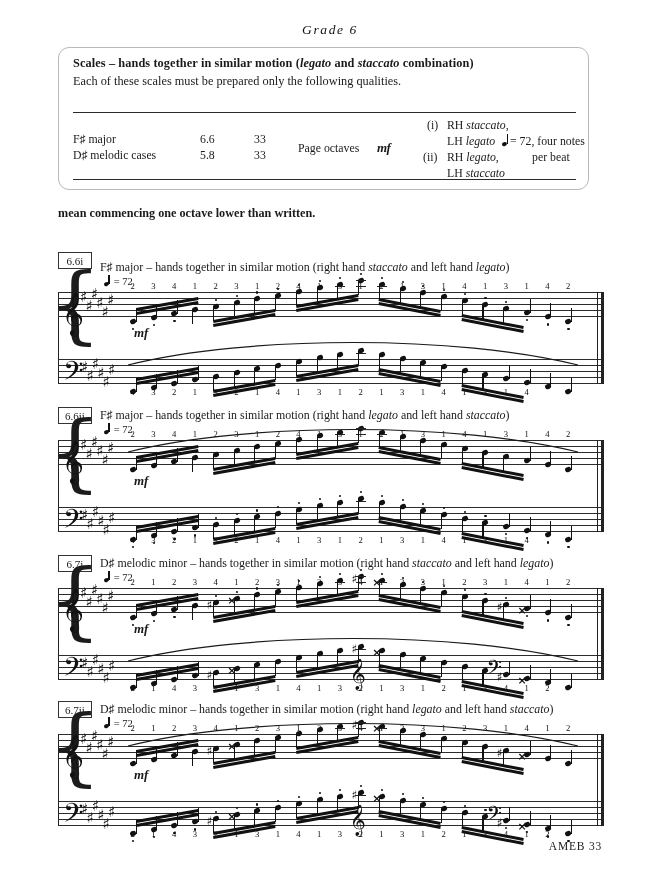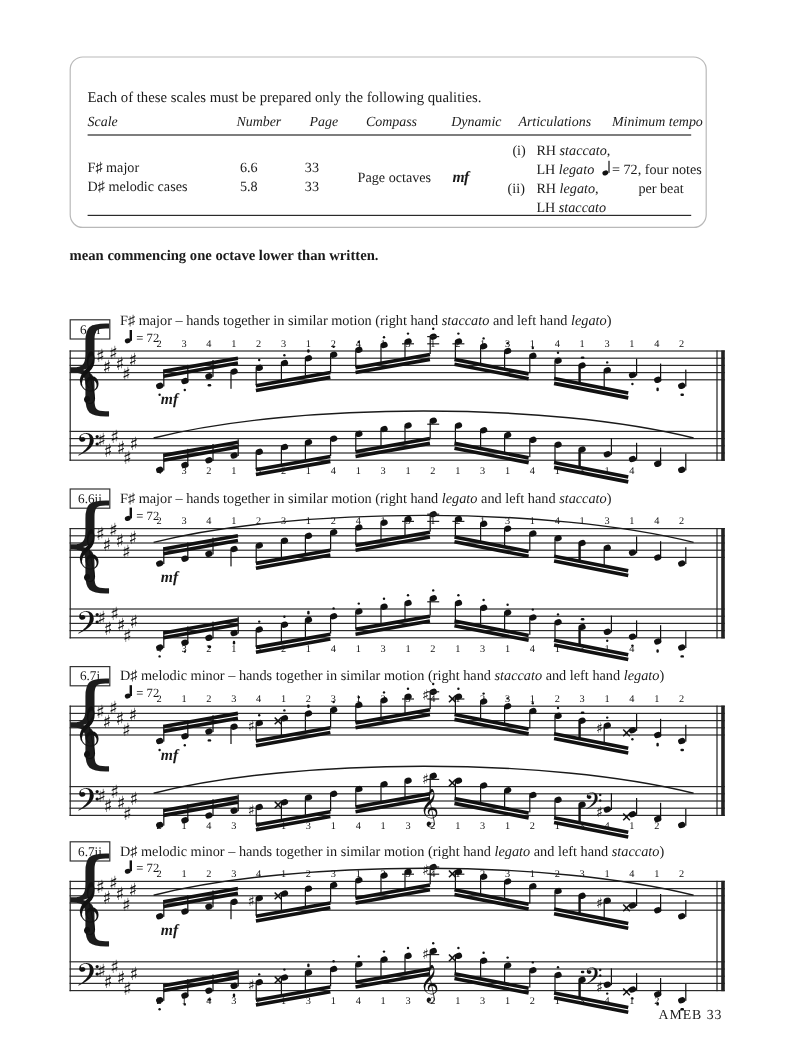--- a/index.html
+++ b/index.html
@@ -82,35 +82,28 @@
   .slur{position:absolute;overflow:visible;}
 
   
   .footer{position:absolute;right:58px;top:840px;font-size:11.5px;letter-spacing:.8px;}
 </style>
 </head>
 <body>
 
 <div class="page">
 
+  <div class="grade-title">Grade 6</div>
 
   <div class="infobox">
+    <div class="ib-title">
+      <span>Scales – hands together in similar motion (</span><i>legato</i><span> and </span><i>staccato</i><span> combination)</span>
+    </div>
     <div class="ib-sub">Each of these scales must be prepared only the following qualities.</div>
 
-    <div class="tbl">
-      <div class="hdr">
-        <span style="left:0px">Scale</span>
-        <span style="left:124px">Number</span>
-        <span style="left:185px">Page</span>
-        <span style="left:232px">Compass</span>
-        <span style="left:303px">Dynamic</span>
-        <span style="left:359px">Articulations</span>
-        <span style="left:437px">Minimum tempo</span>
-      </div>
-    </div>
     <div class="rule top"></div>
     <div class="rule bot"></div>
 
     <div class="cell" style="left:14px;top:84px">F♯ major</div>
     <div class="cell" style="left:141px;top:84px">6.6</div>
     <div class="cell" style="left:195px;top:84px">33</div>
 
     <div class="cell" style="left:14px;top:100px">D♯ melodic cases</div>
     <div class="cell" style="left:141px;top:100px">5.8</div>
     <div class="cell" style="left:195px;top:100px">33</div>
@@ -132,21 +125,21 @@
         <span style="position:absolute;left:4.6px;top:-2px;width:1.2px;height:10px;background:#111"></span>
       </span><span>= 72, four notes</span>
     </div>
     <div class="cell" style="left:473px;top:102px">per beat</div>
   </div>
 
   <div class="lead">
     <div>mean commencing one octave lower than written.</div>
   </div>
 
-  <div class="exno" style="left:58px;top:266px">6.6i</div>
+  <div class="exno" style="left:58px;top:252px">6.6i</div>
   <div class="extitle" style="left:100px;top:260px"><span>F♯ major – hands together in similar motion (right hand </span><i>staccato</i><span> and left hand </span><i>legato</i><span>)</span></div>
 
   <div class="exno" style="left:58px;top:407px">6.6ii</div>
   <div class="extitle" style="left:100px;top:408px"><span>F♯ major – hands together in similar motion (right hand </span><i>legato</i><span> and left hand </span><i>staccato</i><span>)</span></div>
 
   <div class="exno" style="left:58px;top:555px">6.7i</div>
   <div class="extitle" style="left:100px;top:556px"><span>D♯ melodic minor – hands together in similar motion (right hand </span><i>staccato</i><span> and left hand </span><i>legato</i><span>)</span></div>
 
   <div class="exno" style="left:58px;top:701px">6.7ii</div>
   <div class="extitle" style="left:100px;top:702px"><span>D♯ melodic minor – hands together in similar motion (right hand </span><i>legato</i><span> and left hand </span><i>staccato</i><span>)</span></div>

